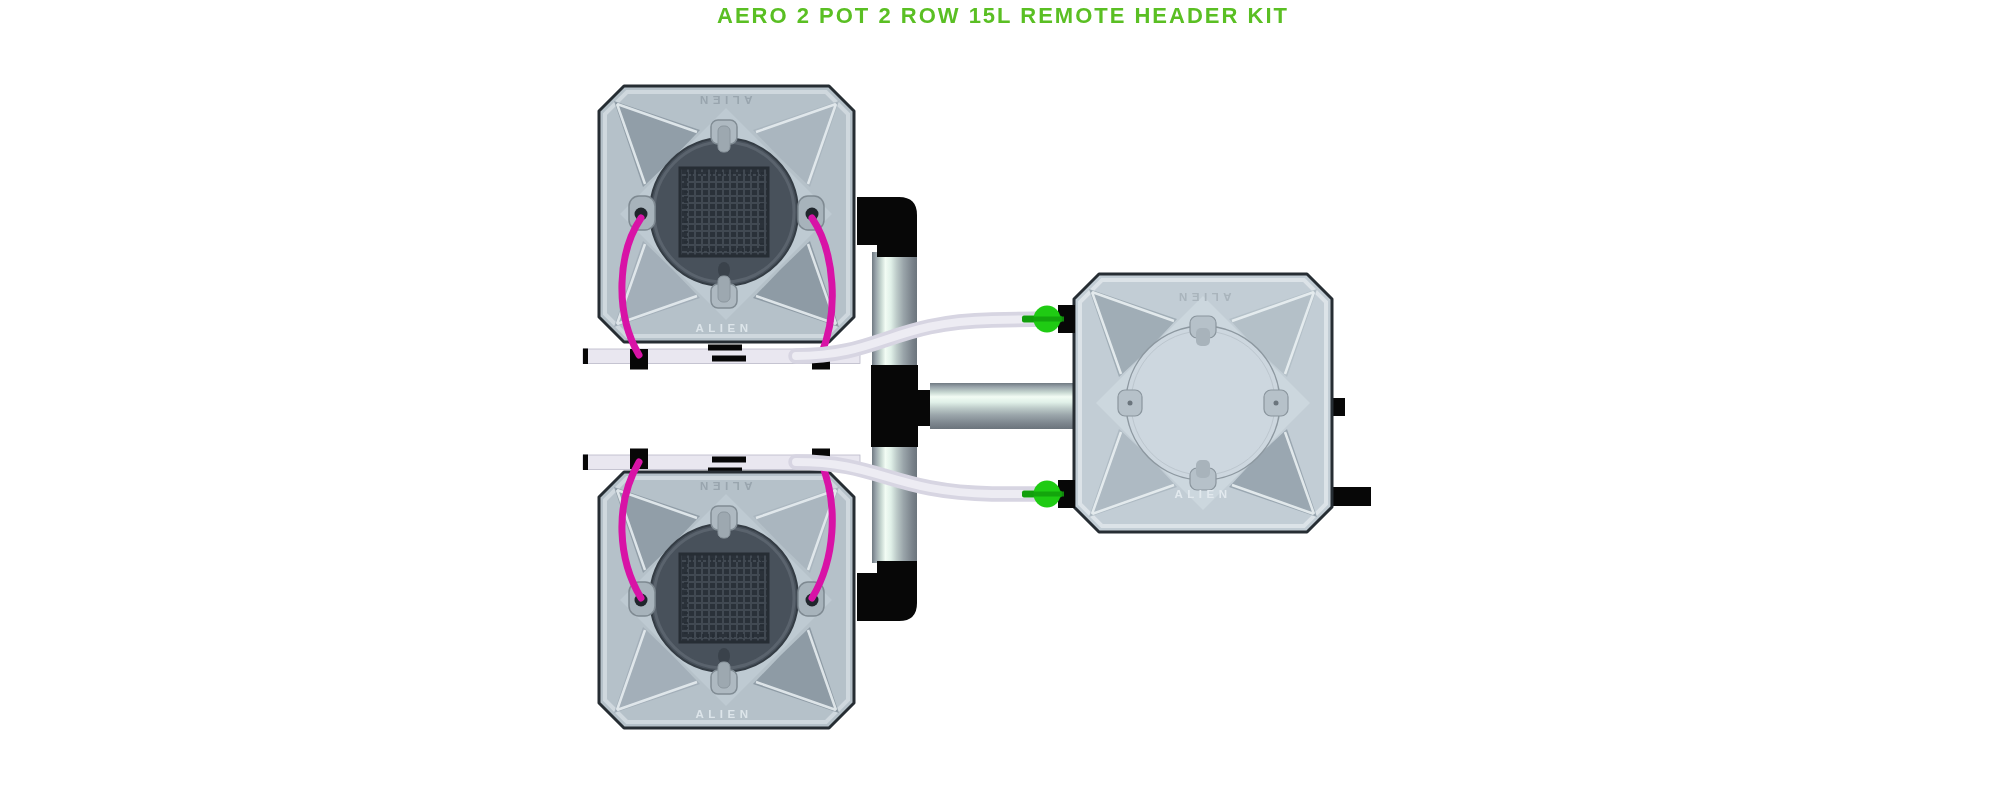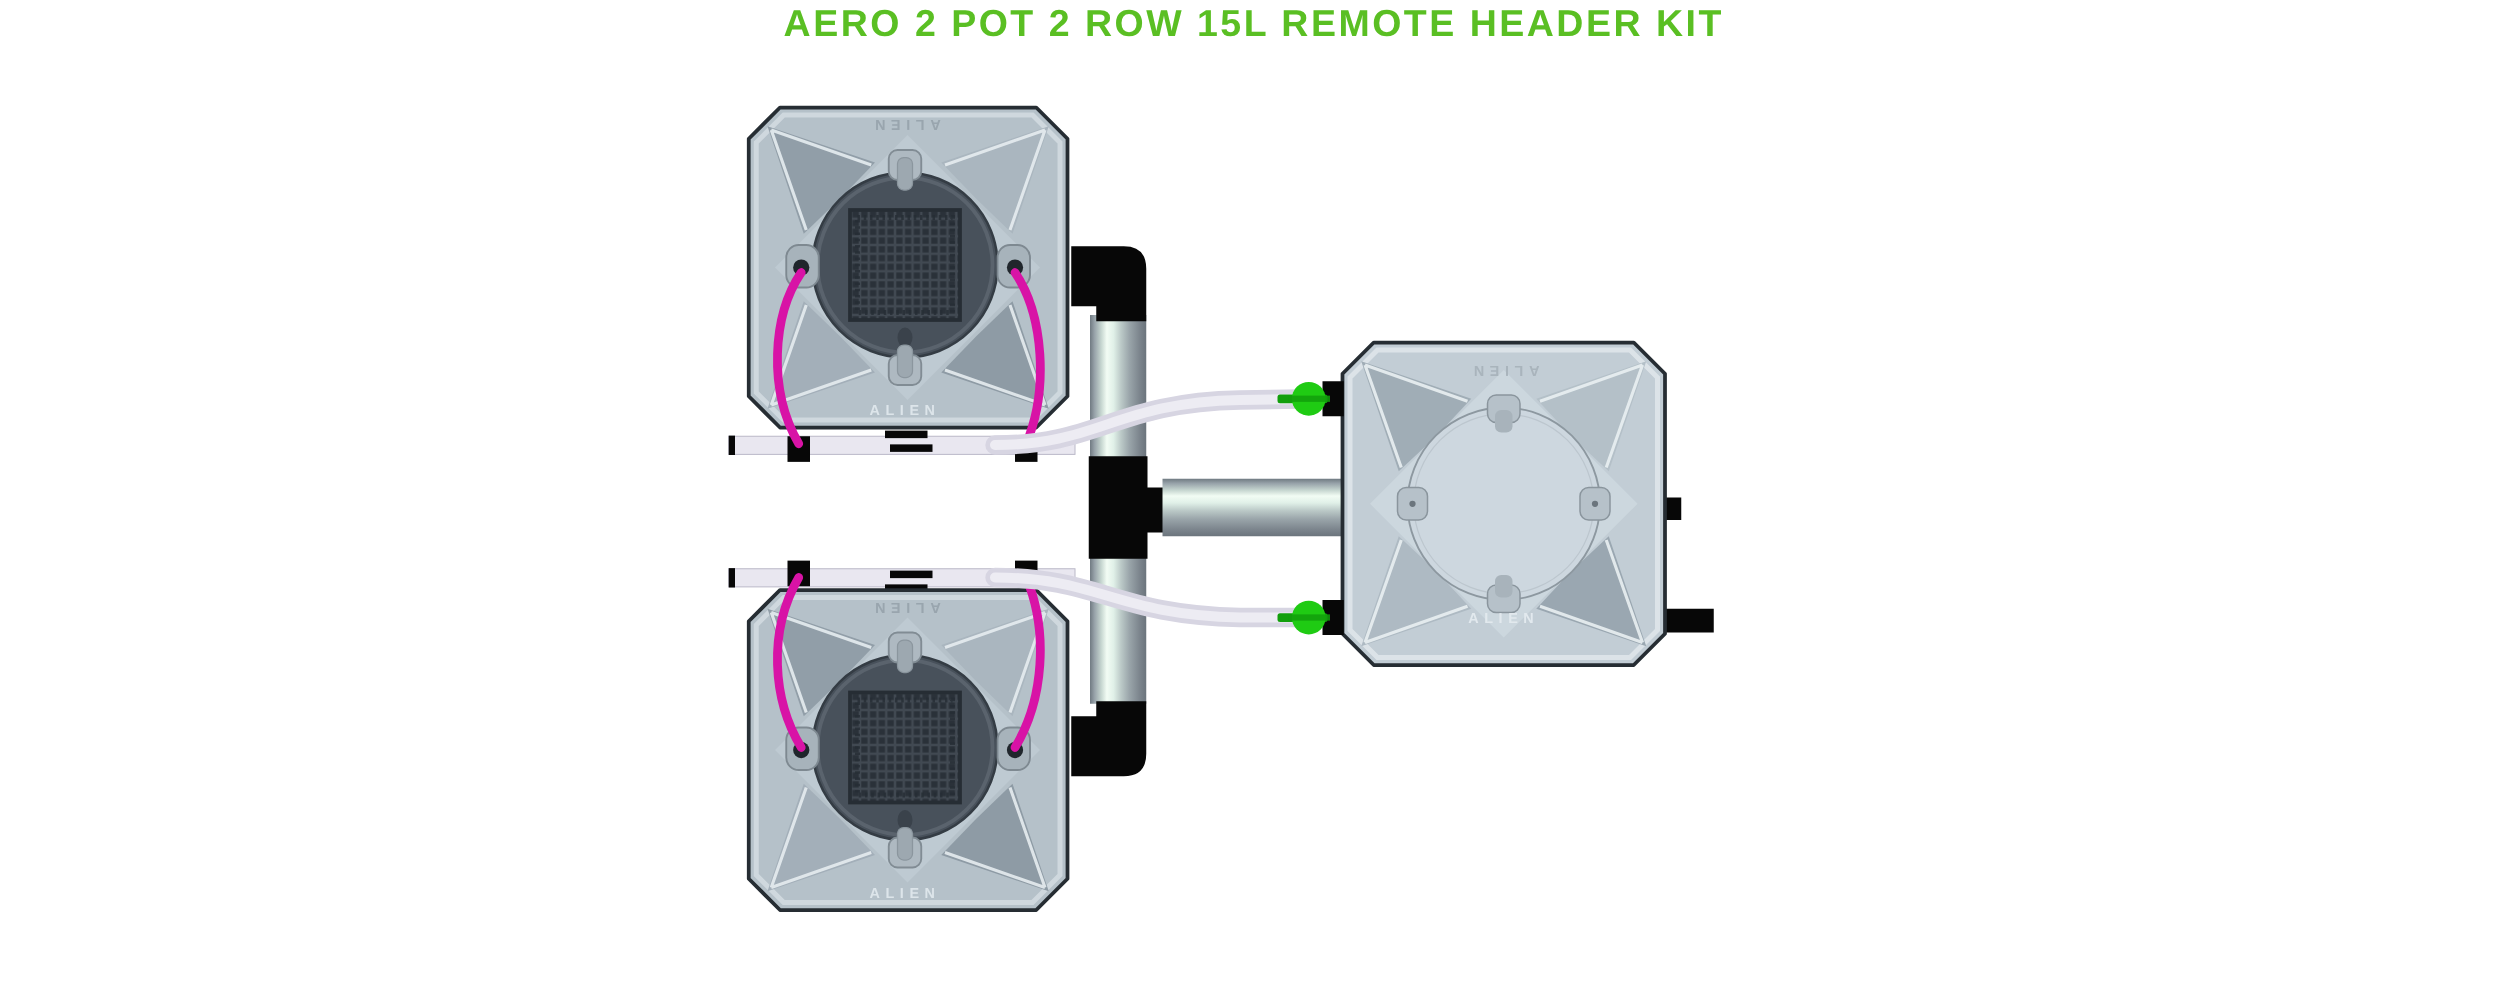--- a/index.html
+++ b/index.html
@@ -6,21 +6,21 @@
   body{
     width:2006px;height:794px;
     background:#ffffff;
     font-family:"Liberation Sans", sans-serif;
     position:relative;
     overflow:hidden;
   }
   .page-title{
     position:absolute;top:3px;left:0;right:0;
     text-align:center;
-    font-size:30px;
+    font-size:22px;
     font-weight:bold;
     letter-spacing:2px;
     color:#5abf23;
     white-space:nowrap;
   }
   svg{position:absolute;top:0;left:0;}
   .alien-label{
     font-family:"Liberation Sans", sans-serif;
     font-weight:bold;
     font-size:11.5px;

